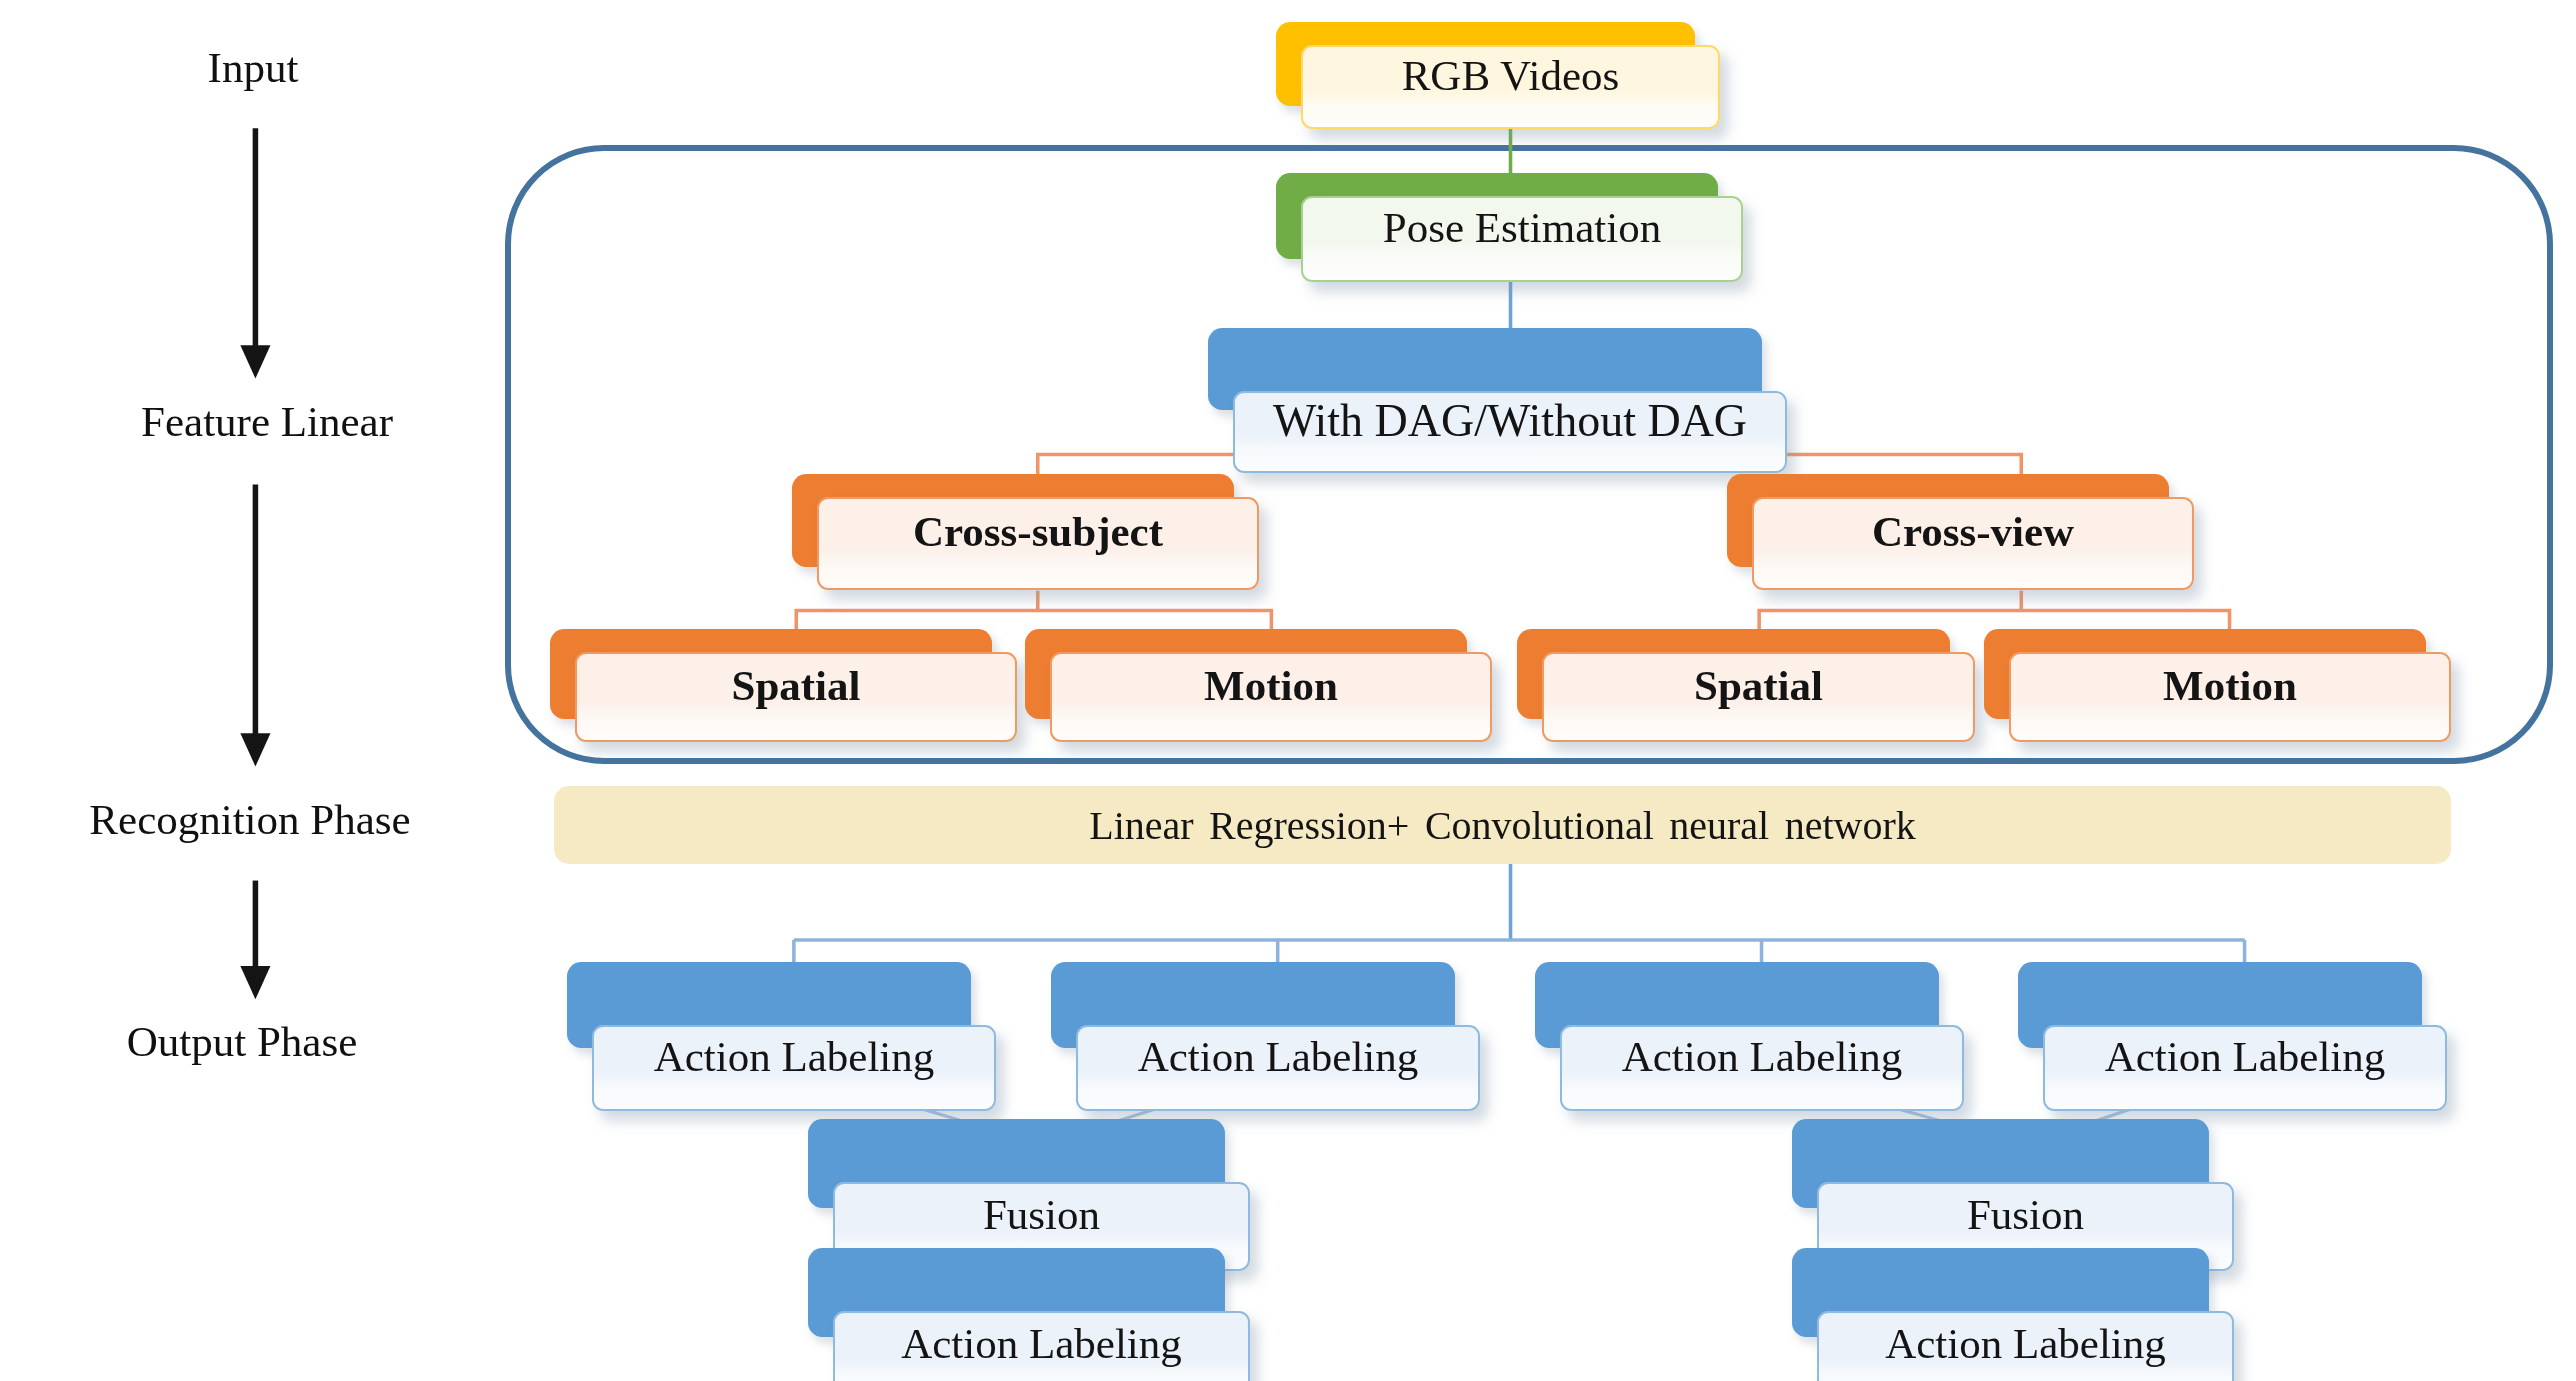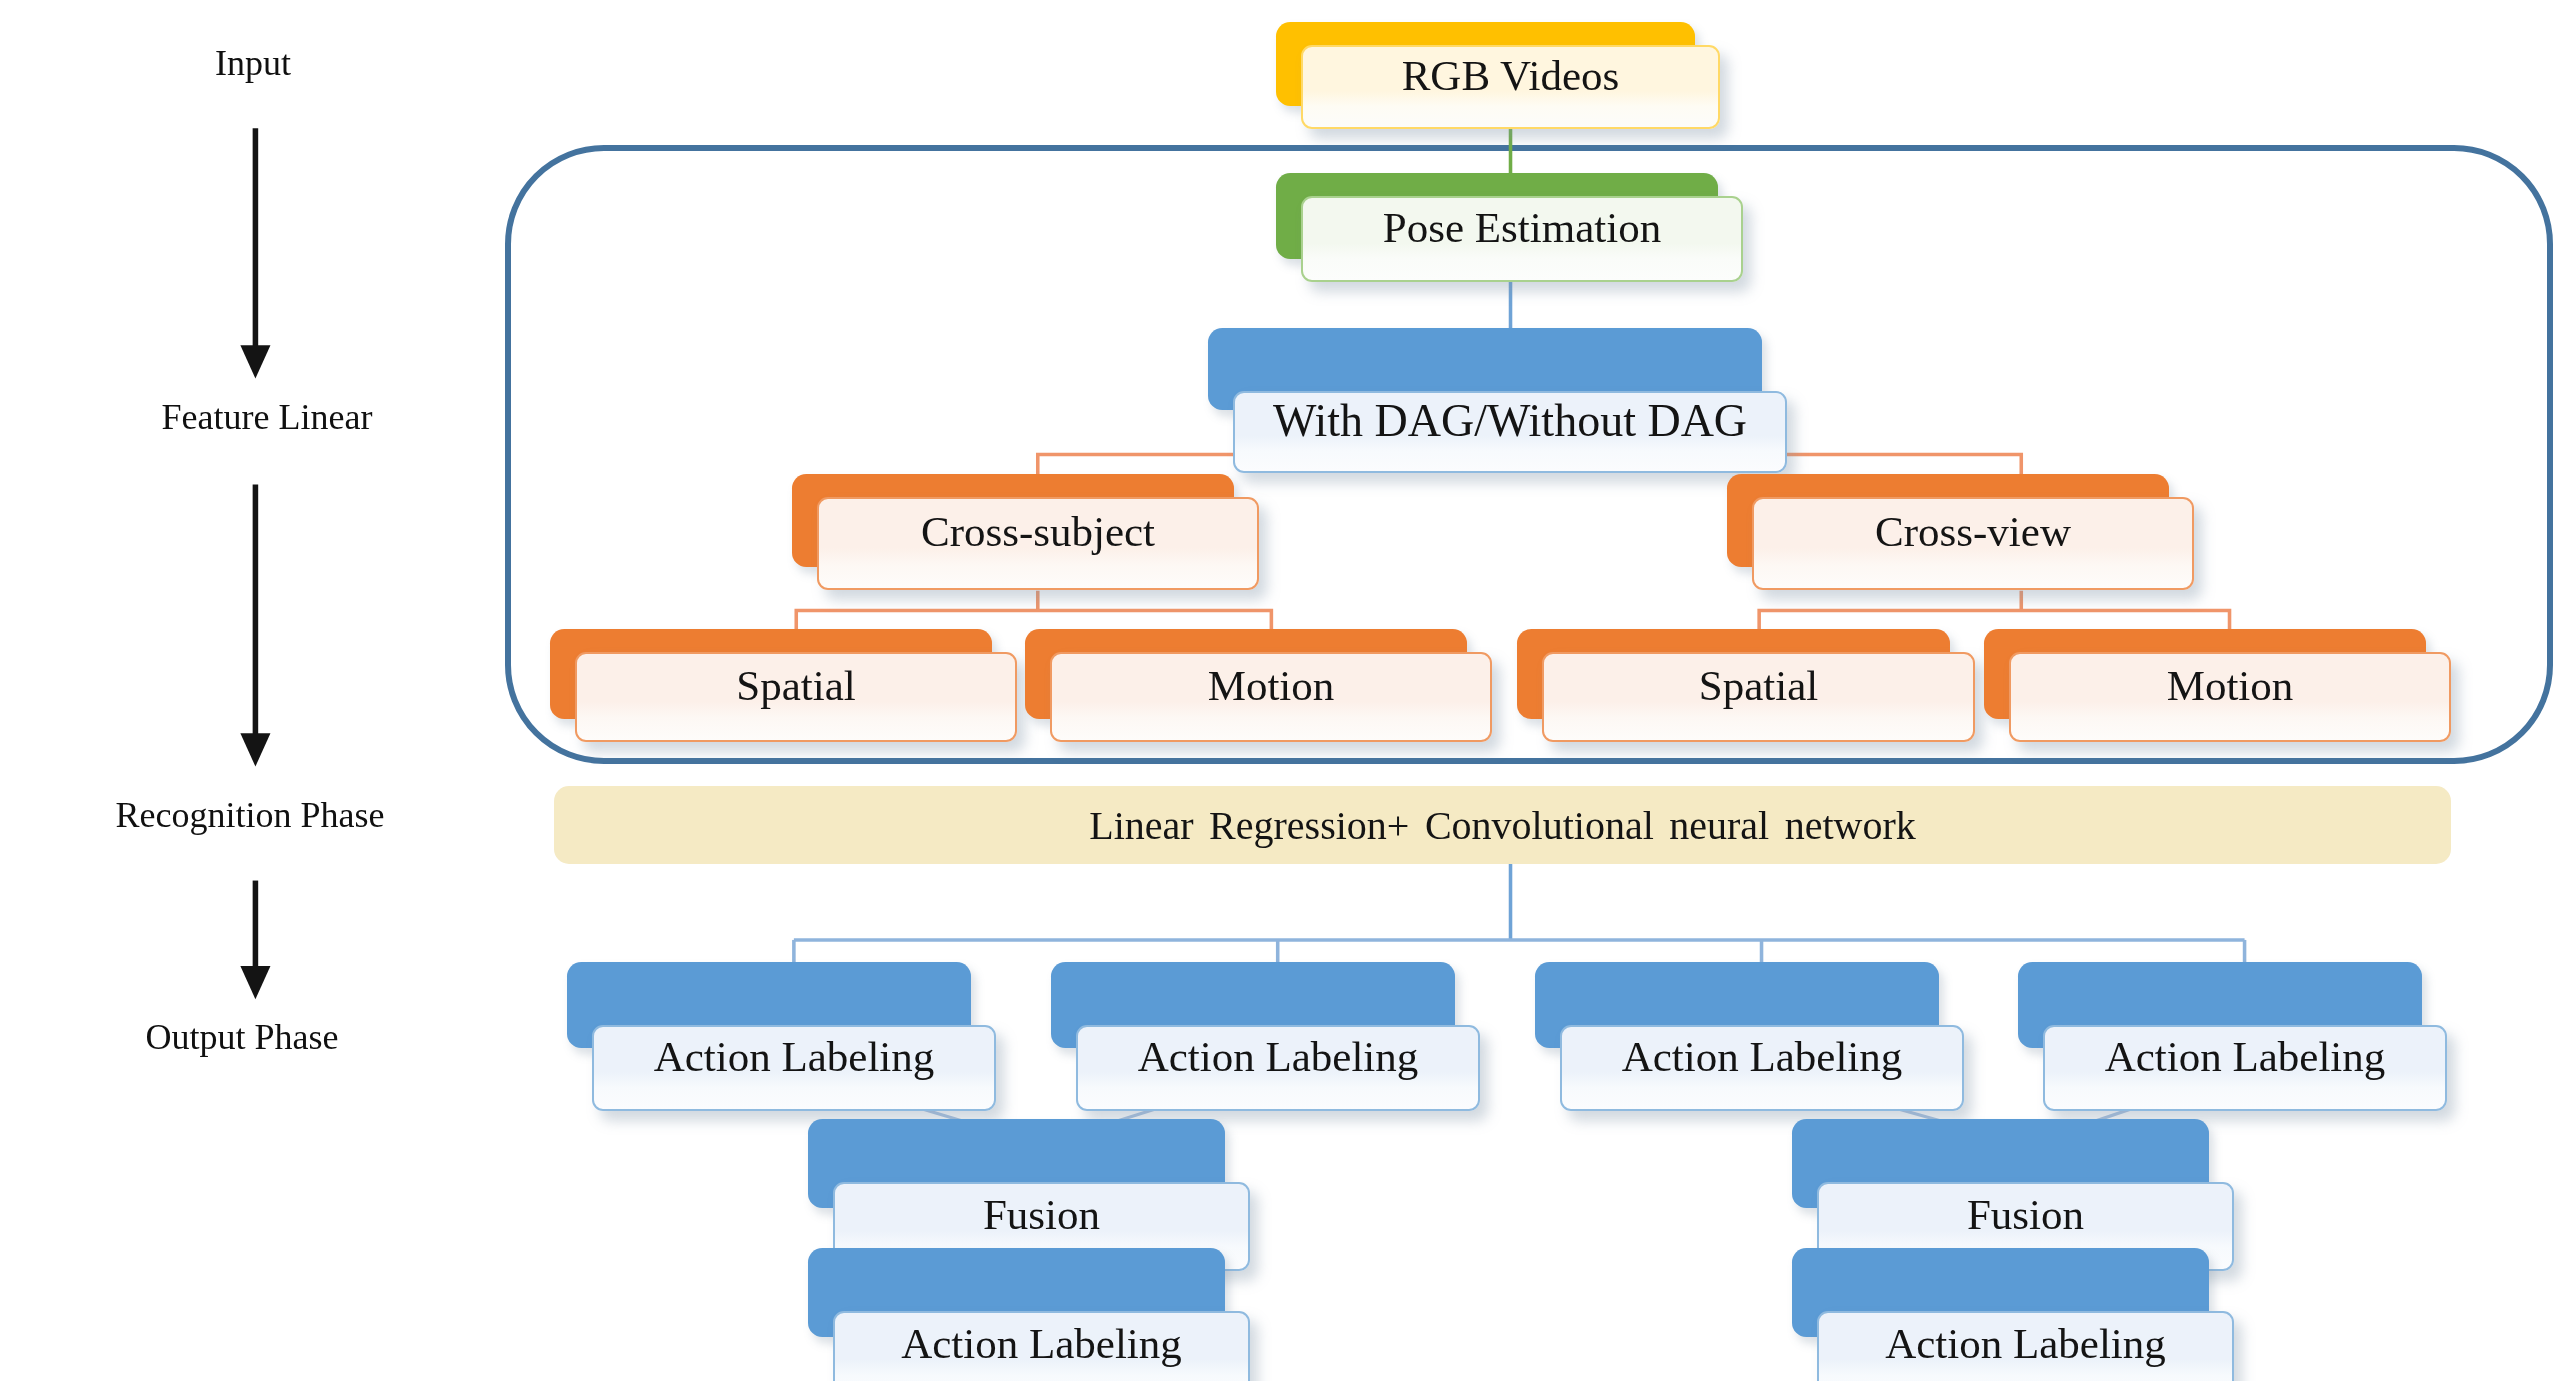--- a/index.html
+++ b/index.html
@@ -28,32 +28,32 @@
     padding-bottom:24px;font-size:43px;white-space:nowrap;
     box-shadow:8px 9.5px 12.7px rgba(125,145,165,.35);
   }
   .gold   .back{background:#FFC000;}
   .gold   .face{border-color:#FFD966;background:linear-gradient(180deg,#FFF6DF 0%,#FFF6DF 55%,#FEFCF4 74%,#FCFCFA 100%);}
   .green  .back{background:#70AD47;}
   .green  .face{border-color:#A9D18E;background:linear-gradient(180deg,#F3F8EF 0%,#F3F8EF 55%,#FAFCF9 74%,#FCFDFC 100%);}
   .blue   .back{background:#5B9BD5;}
   .blue   .face{border-color:#8FBADF;background:linear-gradient(180deg,#ECF2FA 0%,#ECF2FA 55%,#F7FAFD 74%,#FBFCFE 100%);margin-top:40px;}
   .orange .back{background:#ED7D31;}
-  .orange .face{border-color:#F09A62;background:linear-gradient(180deg,#FCF0E9 0%,#FCF0E9 55%,#FDF8F4 74%,#FEFCFA 100%);}
+  .orange .face{border-color:#F09A62;background:linear-gradient(180deg,#FCF0E9 0%,#FCF0E9 55%,#FDF8F4 74%,#FEFCFA 100%);font-weight:bold;}
   .node.wide .face{font-size:46px;}
   
   .band{
     position:absolute;left:554px;top:786px;width:1897px;height:78px;z-index:3;
     background:#F5EAC4;border-radius:15px;display:flex;align-items:center;justify-content:center;
     font-size:40px;word-spacing:5.5px;white-space:nowrap;
   }
   
   .phase-label{
     position:absolute;transform:translateX(-50%);z-index:3;
-    font-size:36px;line-height:1.1;color:#101010;white-space:nowrap;
+    font-size:43px;line-height:1.1;color:#101010;white-space:nowrap;
   }
 </style>
 </head>
 <body>
 
 <div class="container-outline"></div>
 
 <svg class="wires" width="2576" height="1381" viewBox="0 0 3252 1744">
 
   <line x1="1907" y1="163" x2="1907" y2="247" stroke="#70AD47" stroke-width="4.5"></line>

